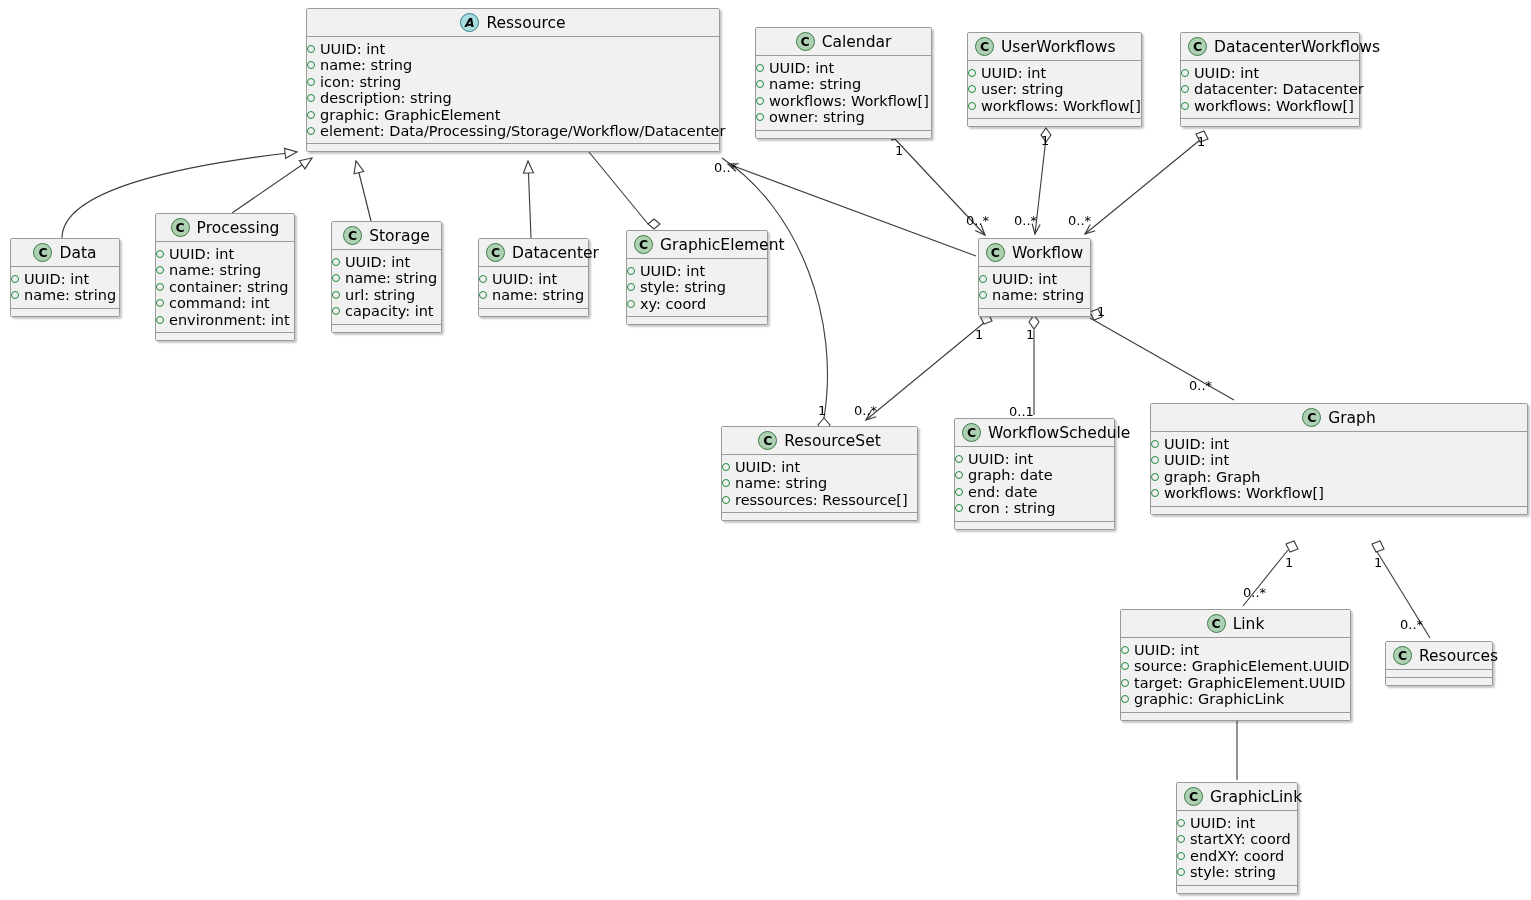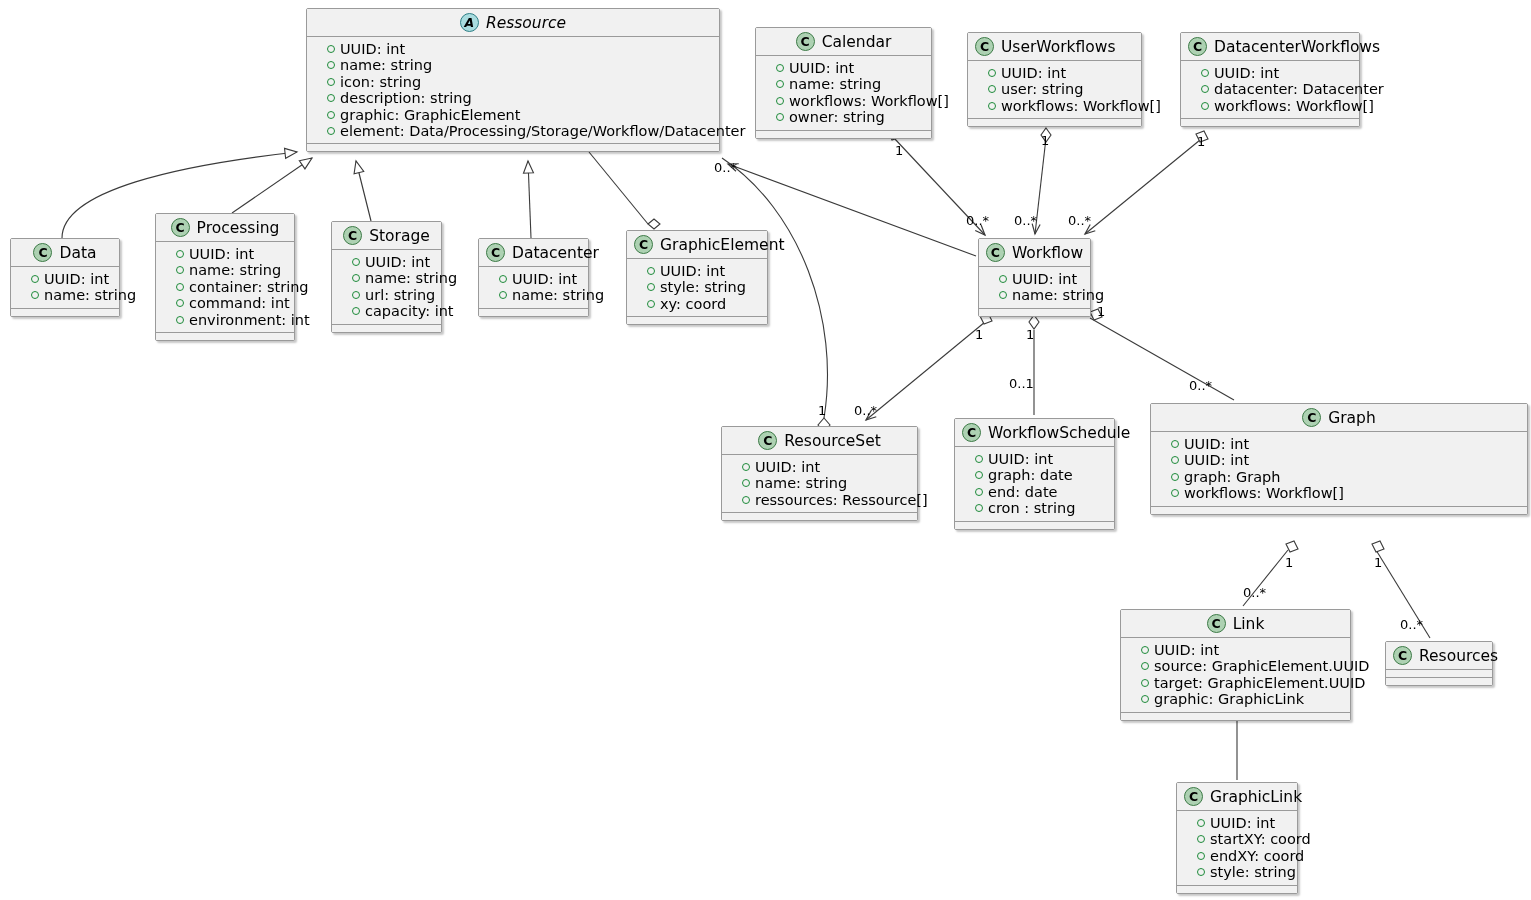--- a/index.html
+++ b/index.html
@@ -68,24 +68,23 @@
     background: #A9DCDF;
     border: 1.4px solid #2E7F86;
     color: #000000;
     font-style: italic;
   }
   .class-name {
     font-size: 15.5px;
     color: #000000;
   }
   .class-name.italic {
-    font-style: italic;
   }
   .uml-attrs {
-    padding: 4px 6px 4px 20px;
+    padding: 4px 6px 4px 0;
     border-bottom: 1px solid #9A9A9A;
     background: #F1F1F1;
   }
   .uml-attrs.empty {
     height: 7px;
     padding: 0;
   }
   .attr {
     display: flex;
     align-items: baseline;
@@ -541,21 +540,21 @@
       <div class="mult" style="left: 714px; top: 160px;">0..*</div>
       <div class="mult" style="left: 895px; top: 143px;">1</div>
       <div class="mult" style="left: 1041px; top: 133px;">1</div>
       <div class="mult" style="left: 1197px; top: 134px;">1</div>
       <div class="mult" style="left: 966px; top: 213px;">0..*</div>
       <div class="mult" style="left: 1014px; top: 213px;">0..*</div>
       <div class="mult" style="left: 1068px; top: 213px;">0..*</div>
       <div class="mult" style="left: 975px; top: 327px;">1</div>
       <div class="mult" style="left: 1026px; top: 327px;">1</div>
       <div class="mult" style="left: 1097px; top: 304px;">1</div>
-      <div class="mult" style="left: 1009px; top: 376px;">0..1</div>
+      <div class="mult" style="left: 1009px; top: 404px;">0..1</div>
       <div class="mult" style="left: 1189px; top: 378px;">0..*</div>
       <div class="mult" style="left: 818px; top: 403px;">1</div>
       <div class="mult" style="left: 854px; top: 403px;">0..*</div>
       <div class="mult" style="left: 1285px; top: 555px;">1</div>
       <div class="mult" style="left: 1243px; top: 585px;">0..*</div>
       <div class="mult" style="left: 1374px; top: 555px;">1</div>
       <div class="mult" style="left: 1400px; top: 617px;">0..*</div>
     </div>
 
 </div>

